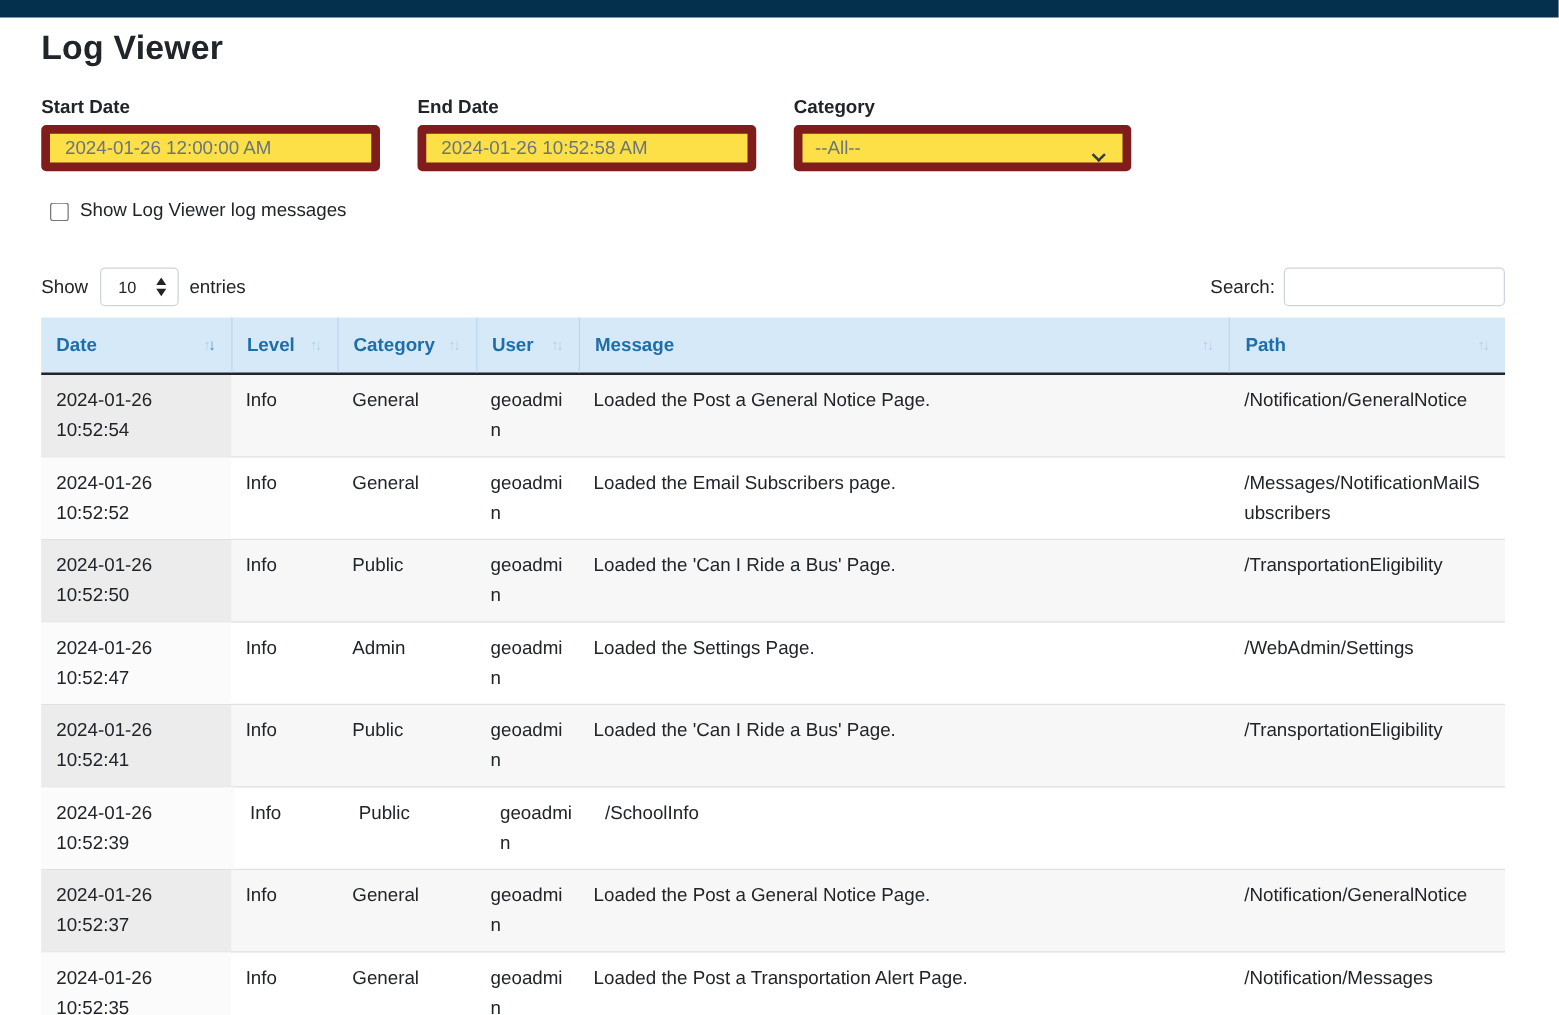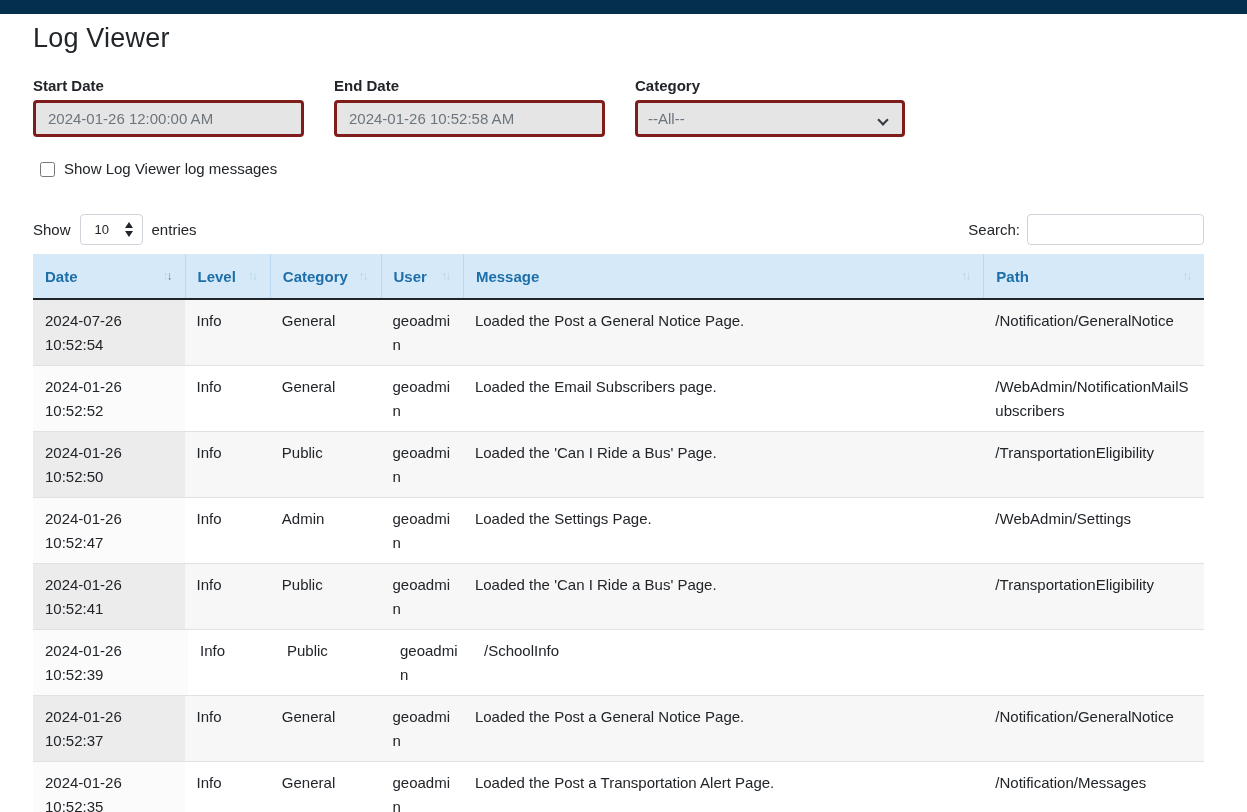--- a/index.html
+++ b/index.html
@@ -1,30 +1,30 @@
 <!DOCTYPE html>
 <html><head>
 <meta charset="utf-8">
 <style>
   * { box-sizing: border-box; margin: 0; padding: 0; }
   html, body { width: 1247px; height: 812px; overflow: hidden; background: #fff;
     font-family: "Liberation Sans", sans-serif; color: #212529; }
   .topbar { height: 14px; width: 100%; background: #04304d; }
   .container { width: 1171px; margin-left: 33px; }
-  h1.page-title { font-size: 27px; font-weight: 400; margin-top: 9px; letter-spacing: 0.2px; }
+  h1.page-title { font-size: 27px; font-weight: 700; margin-top: 9px; letter-spacing: 0.2px; }
 
   
   .filters { display: flex; margin-top: 23px; }
   .filter-group { width: 271px; margin-right: 30px; }
   .filter-group.cat { width: 270px; }
   .filter-label { font-size: 15px; font-weight: 700; margin-bottom: 6px; }
   .text-input, .fake-select {
-    width: 100%; height: 37px; border: 3px solid #7f1d1d; border-radius: 4px;
+    width: 100%; height: 37px; border: 7px solid #7f1d1d; border-radius: 4px;
     font-family: "Liberation Sans", sans-serif;
-    font-size: 15px; color: #6c757d; padding: 0 12px; background: #e5e5e5;
+    font-size: 15px; color: #6c757d; padding: 0 12px; background: #fde047;
   }
   .fake-select { position: relative; display: flex; align-items: center; padding-left: 10px; }
   .chevron-down { position: absolute; right: 15px; top: 13px; width: 8px; height: 8px;
     border-right: 2px solid #343a40; border-bottom: 2px solid #343a40; transform: rotate(45deg); }
 
   
   .checkbox-row { display: flex; align-items: flex-end; margin-top: 23px; margin-left: 7px; }
   .checkbox-row input { width: 15px; height: 15px; margin-right: 9px; accent-color: #fff; }
   .checkbox-row label { font-size: 15px; }
 
@@ -137,34 +137,34 @@
           <span>Message</span>
           <span class="sort"><span>↑</span><span>↓</span></span>
         </div>
         <div class="th col-path">
           <span>Path</span>
           <span class="sort"><span>↑</span><span>↓</span></span>
         </div>
       </div>
     <div class="tbody">
         <div class="tr odd">
-          <div class="td col-date">2024-07-26 10:52:54</div>
+          <div class="td col-date">2024-01-26 10:52:54</div>
           <div class="td col-level">Info</div>
           <div class="td col-category">General</div>
           <div class="td col-user">geoadmin</div>
           <div class="td col-message">Loaded the Post a General Notice Page.</div>
           <div class="td col-path">/Notification/GeneralNotice</div>
         </div>
         <div class="tr even">
           <div class="td col-date">2024-01-26 10:52:52</div>
           <div class="td col-level">Info</div>
           <div class="td col-category">General</div>
           <div class="td col-user">geoadmin</div>
           <div class="td col-message">Loaded the Email Subscribers page.</div>
-          <div class="td col-path">/WebAdmin/NotificationMailSubscribers</div>
+          <div class="td col-path">/Messages/NotificationMailSubscribers</div>
         </div>
         <div class="tr odd">
           <div class="td col-date">2024-01-26 10:52:50</div>
           <div class="td col-level">Info</div>
           <div class="td col-category">Public</div>
           <div class="td col-user">geoadmin</div>
           <div class="td col-message">Loaded the 'Can I Ride a Bus' Page.</div>
           <div class="td col-path">/TransportationEligibility</div>
         </div>
         <div class="tr even">

